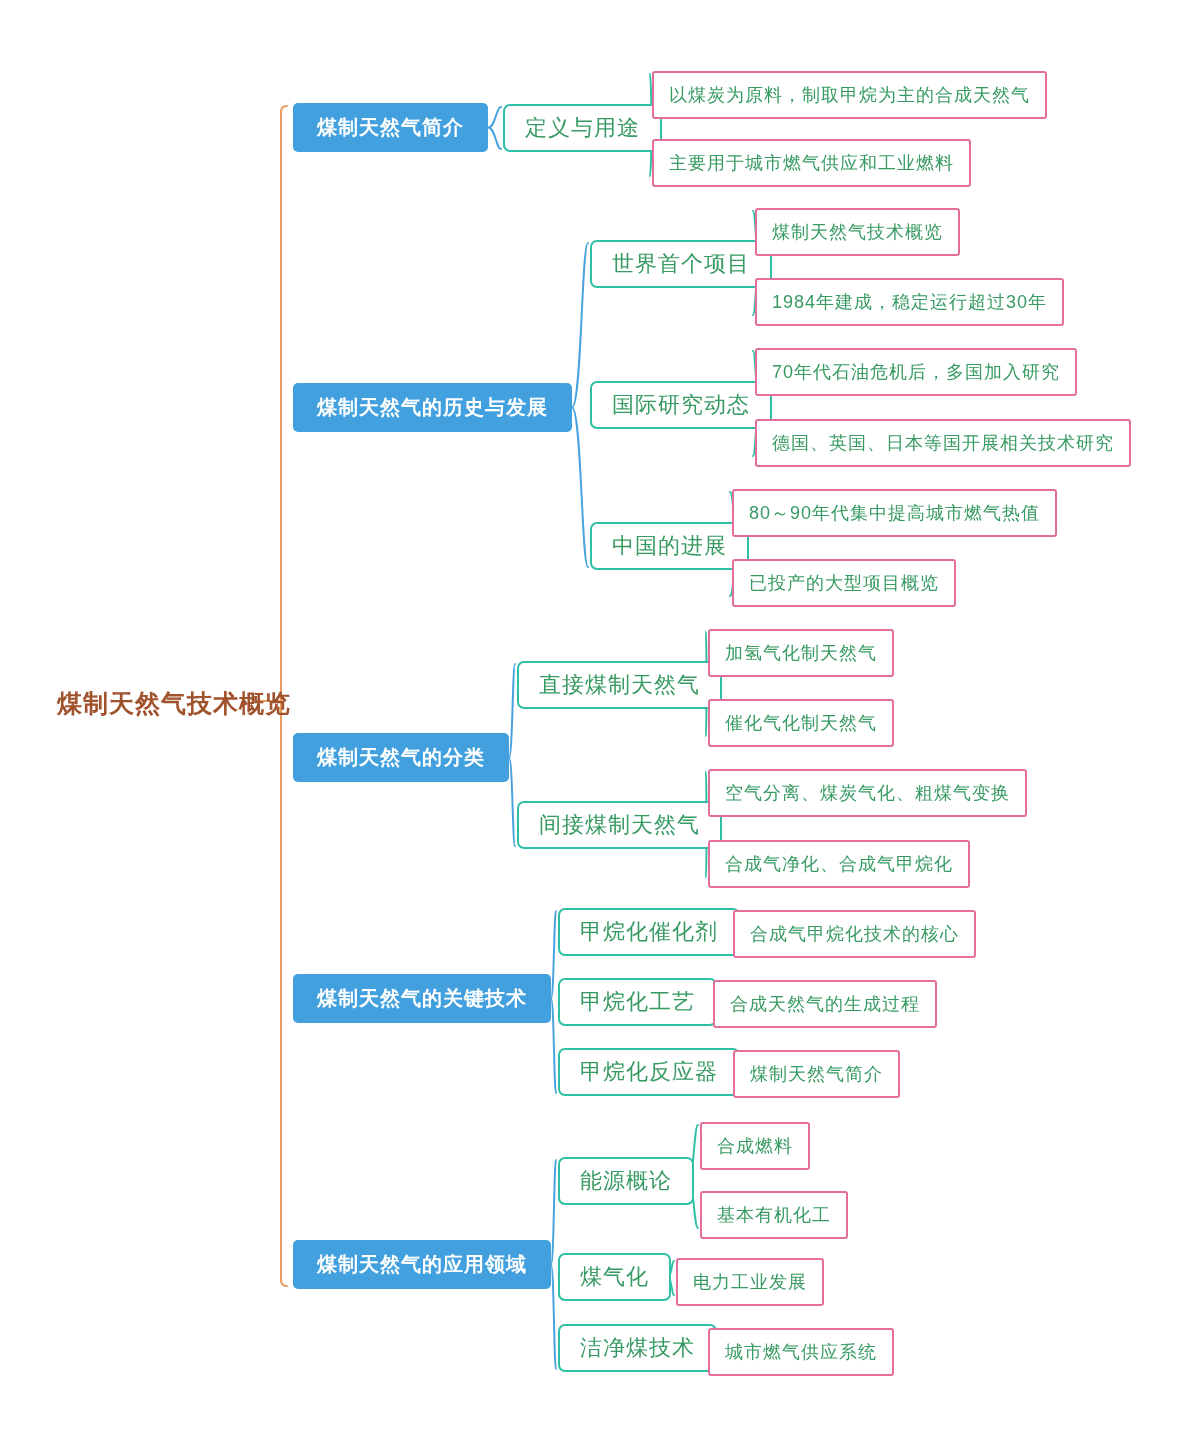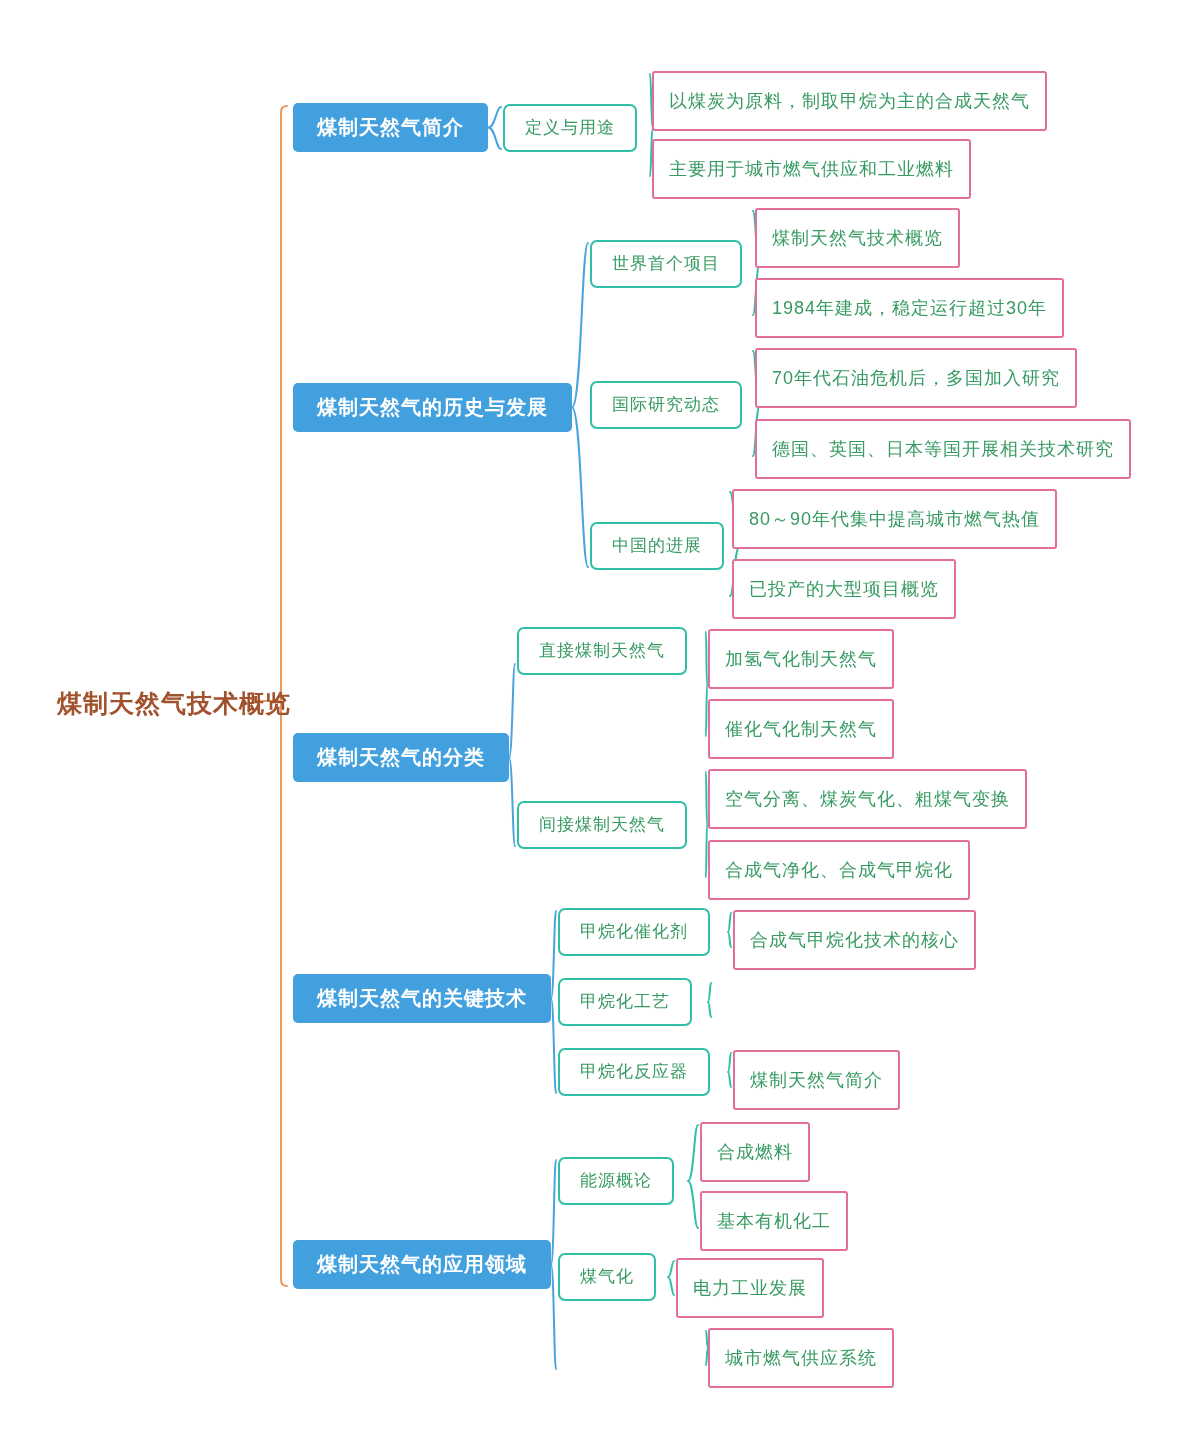--- a/index.html
+++ b/index.html
@@ -13,27 +13,27 @@
     font-size:25px; font-weight:bold; color:var(--root-text,#a0522d);
     letter-spacing:1px;
   }
   .l1 {
     background:var(--branch-fill,#41a0dd); color:var(--branch-text,#fff);
     font-weight:bold; font-size:20px; line-height:27px;
     padding:11px 24px; border-radius:5px; letter-spacing:1px;margin-left:6px;
   }
   .l2 {
     background:#ffffff; border:2px solid var(--topic-border,#2fbfa6);
-    color:var(--topic-text,#379a62); font-size:17px; line-height:26px;
+    color:var(--topic-text,#379a62); font-size:22px; line-height:26px;
     padding:9px 20px; border-radius:7px; letter-spacing:1px;
   }
   .l3 {
     background:#ffffff; border:2px solid var(--leaf-border,#e26e99);
     color:var(--leaf-text,#379a62); font-size:18px; line-height:24px;
-    padding:16px 15px; border-radius:3px; letter-spacing:1px;
+    padding:10px 15px; border-radius:3px; letter-spacing:1px;
   }
 </style>
 </head>
 <body>
 
 <div class="canvas" id="canvas">
   <svg id="wires" width="1200" height="1439">
       <path d="M 287,106 Q 281,106 281,112 L 281,1280 Q 281,1286 287,1286" fill="none" stroke="#ec9b5e" stroke-width="2" stroke-linecap="round" stroke-linejoin="round"></path>
       <path d="M 258,701 L 281,701" fill="none" stroke="#ec9b5e" stroke-width="2" stroke-linecap="round" stroke-linejoin="round"></path>
       <path d="M 501,107 C 495.8,107 495.8,127.5 488,127.5 C 495.8,127.5 495.8,149 501,149" fill="none" stroke="#4aa3de" stroke-width="2" stroke-linecap="round" stroke-linejoin="round"></path>
@@ -67,34 +67,36 @@
   <div class="node l3" id="n-s1c0l0" style="left:755px;top:208px">煤制天然气技术概览</div>
   <div class="node l3" id="n-s1c0l1" style="left:755px;top:278px">1984年建成，稳定运行超过30年</div>
   <div class="node l2" id="n-s1c1" style="left:590px;top:381px">国际研究动态</div>
   <div class="node l3" id="n-s1c1l0" style="left:755px;top:348px">70年代石油危机后，多国加入研究</div>
   <div class="node l3" id="n-s1c1l1" style="left:755px;top:419px">德国、英国、日本等国开展相关技术研究</div>
   <div class="node l2" id="n-s1c2" style="left:590px;top:522px">中国的进展</div>
   <div class="node l3" id="n-s1c2l0" style="left:732px;top:489px">80～90年代集中提高城市燃气热值</div>
   <div class="node l3" id="n-s1c2l1" style="left:732px;top:559px">已投产的大型项目概览</div>
 
   <div class="node l1" id="n-s2" style="left:287px;top:733px">煤制天然气的分类</div>
-  <div class="node l2" id="n-s2c0" style="left:517px;top:627px">直接煤制天然气</div>
+  <div class="node l2" id="n-s2c0" style="left:517px;top:661px">直接煤制天然气</div>
   <div class="node l3" id="n-s2c0l0" style="left:708px;top:629px">加氢气化制天然气</div>
   <div class="node l3" id="n-s2c0l1" style="left:708px;top:699px">催化气化制天然气</div>
   <div class="node l2" id="n-s2c1" style="left:517px;top:801px">间接煤制天然气</div>
   <div class="node l3" id="n-s2c1l1" style="left:708px;top:840px">合成气净化、合成气甲烷化</div>
   <div class="node l3" id="n-s2c1l0" style="left:708px;top:769px">空气分离、煤炭气化、粗煤气变换</div>
 
   <div class="node l1" id="n-s3" style="left:287px;top:974px">煤制天然气的关键技术</div>
   <div class="node l2" id="n-s3c0" style="left:558px;top:908px">甲烷化催化剂</div>
   <div class="node l3" id="n-s3c0l0" style="left:733px;top:910px">合成气甲烷化技术的核心</div>
   <div class="node l2" id="n-s3c1" style="left:558px;top:978px">甲烷化工艺</div>
+  <div class="node l3" id="n-s3c1l0" style="left:713px;top:980px">合成天然气的生成过程</div>
   <div class="node l2" id="n-s3c2" style="left:558px;top:1048px">甲烷化反应器</div>
   <div class="node l3" id="n-s3c2l0" style="left:733px;top:1050px">煤制天然气简介</div>
 
   <div class="node l1" id="n-s4" style="left:287px;top:1240px">煤制天然气的应用领域</div>
   <div class="node l2" id="n-s4c0" style="left:558px;top:1157px">能源概论</div>
   <div class="node l3" id="n-s4c0l0" style="left:700px;top:1122px">合成燃料</div>
   <div class="node l3" id="n-s4c0l1" style="left:700px;top:1191px">基本有机化工</div>
   <div class="node l2" id="n-s4c1" style="left:558px;top:1253px">煤气化</div>
   <div class="node l3" id="n-s4c1l0" style="left:676px;top:1258px">电力工业发展</div>
+  <div class="node l2" id="n-s4c2" style="left:558px;top:1324px">洁净煤技术</div>
   <div class="node l3" id="n-s4c2l0" style="left:708px;top:1328px">城市燃气供应系统</div>
 </div>
 
 </body></html>

